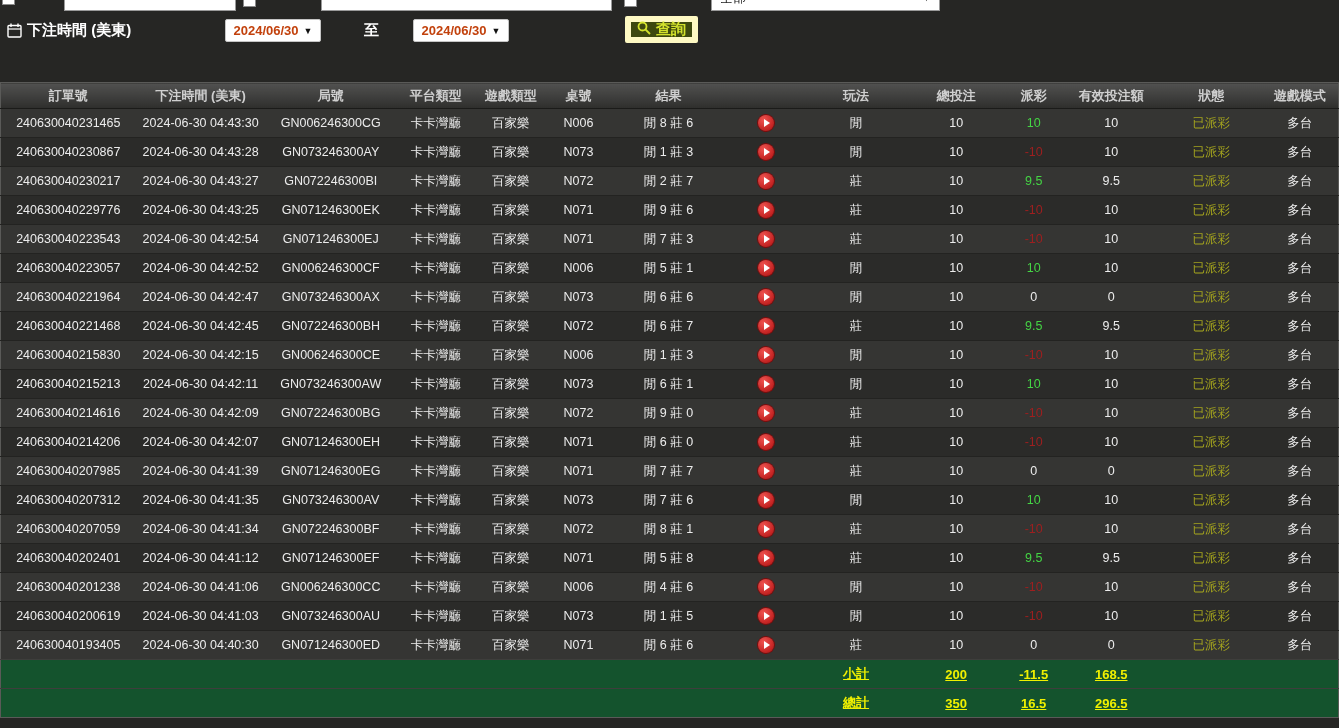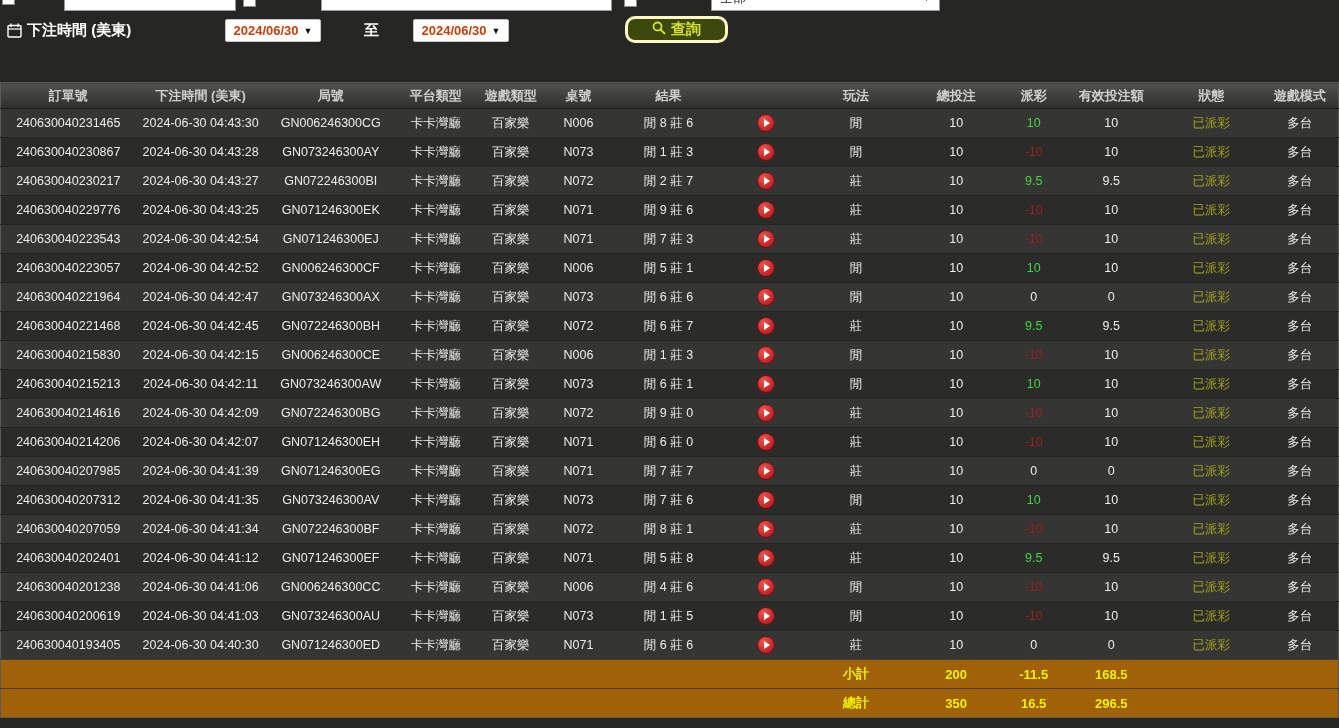--- a/index.html
+++ b/index.html
@@ -55,22 +55,22 @@
     cursor:pointer; font-family:inherit;
   }
   .date-btn::after { content:"\25BC"; font-size:9px; color:#111; }
   .date-from { left:225px; }
   .date-to   { left:413px; }
   .to-sep {
     position:absolute; left:364px; top:21px;
     color:#fff; font-size:15px; font-weight:bold;
   }
   .query-btn {
-    position:absolute; left:625px; top:16px; height:27px; padding:0 24px;
-    background:#3d480f; border:3px solid #fef9c3; border-radius:10px;
+    position:absolute; left:625px; top:16px; height:27px; padding:0 6px;
+    background:#3d480f; border:6px solid #fef9c3; border-radius:2px;
     color:#d3e22c; font-size:15px; font-weight:bold;
     display:flex; align-items:center; gap:5px; cursor:pointer; font-family:inherit;
   }
 
   
   .records {
     position:absolute; top:62px; left:0; width:1339px;
     border-collapse:collapse; table-layout:fixed;
     border:1px solid #5a5a58;
     margin-top:20px;
@@ -99,21 +99,21 @@
     vertical-align:middle;
   }
   .play-icon::after {
     content:""; position:absolute; left:6px; top:4px;
     border-left:6px solid #fff;
     border-top:4px solid transparent; border-bottom:4px solid transparent;
   }
 
   tr.summary-row { border-top:1px solid #3e3e3c; }
   tr.summary-row td {
-    background:#a16207; color:#f0f000; font-weight:bold; font-size:13px;
+    background:#14532d; color:#f0f000; font-weight:bold; font-size:13px;text-decoration:underline;
   }
 </style>
 </head>
 <body>
 
 <div class="filter-area">
 
   <span class="cb cb1">
     <span class="check"></span>
   </span>

